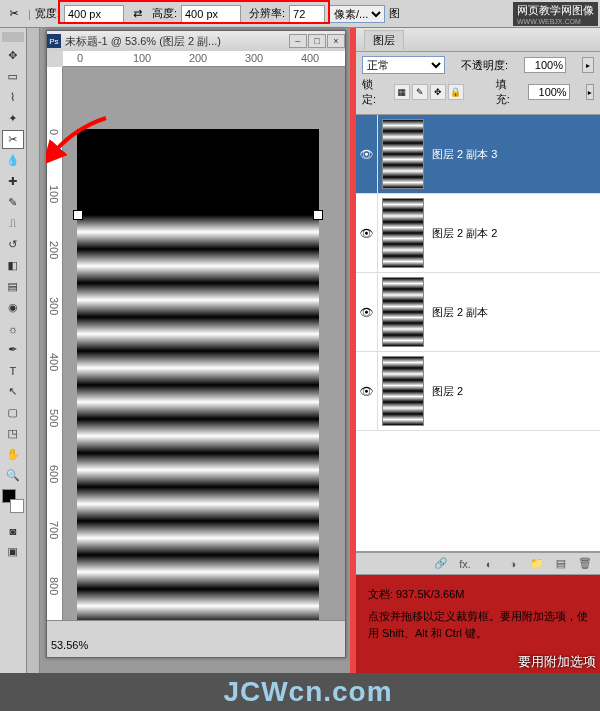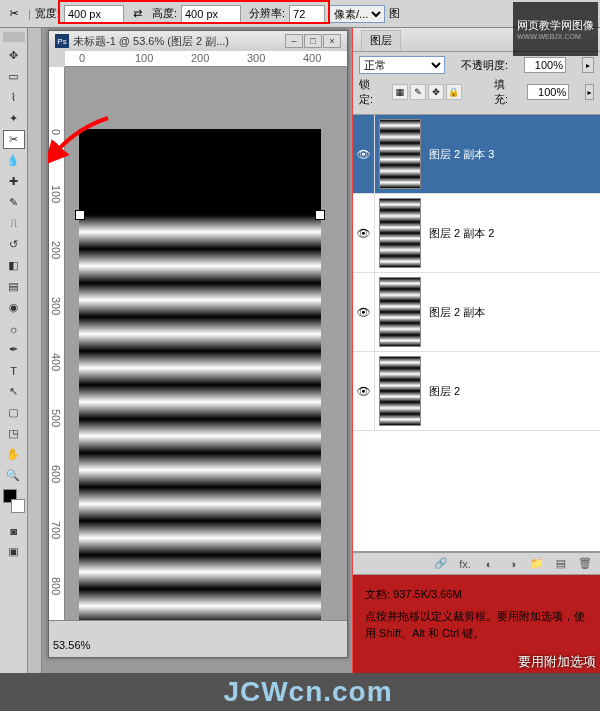--- a/index.html
+++ b/index.html
@@ -5,57 +5,57 @@
   * { box-sizing: border-box; margin: 0; padding: 0; font-family: "Microsoft YaHei", SimSun, sans-serif; font-size: 11px; }
   body { background: #535353; width: 600px; height: 711px; position: relative; overflow: hidden; }
   
   
   .options-bar { background: #d4d4d4; height: 28px; display: flex; align-items: center; padding: 0 4px; border-bottom: 1px solid #888; gap: 4px; position: relative; }
   .options-bar .icon-box { width: 20px; height: 20px; display: flex; align-items: center; justify-content: center; }
   .options-bar label { color: #000; }
   .options-bar input.dim { width: 60px; height: 18px; background: #fff; border: 1px solid #999; padding: 0 3px; }
   .red-highlight { position: absolute; border: 2px solid red; pointer-events: none; }
   
-  .watermark { position: absolute; right: 2px; top: 2px; color: #fff; background: rgba(0,0,0,0.7); padding: 16px 4px; font-size: 10px; }
+  .watermark { position: absolute; right: 2px; top: 2px; color: #fff; background: rgba(0,0,0,0.7); padding: 1px 4px; font-size: 10px; }
   
   
   .main { display: flex; height: 648px; }
   
   
   .toolbox { width: 28px; background: #d4d4d4; border-right: 1px solid #888; display: flex; flex-direction: column; align-items: center; padding: 4px 0; gap: 2px; }
   .toolbox .dbl-arrow { width: 22px; height: 10px; background: #bbb; margin-bottom: 2px; }
   .tool { width: 22px; height: 19px; display: flex; align-items: center; justify-content: center; color: #333; cursor: pointer; }
   .tool.active { background: #fff; border: 1px solid #666; }
   
   
   .strip2 { width: 14px; background: #bfbfbf; border-right: 1px solid #888; }
   
   
   .doc-area { flex: 0 0 310px; background: #9a9a9a; position: relative; }
   .doc-window { position: absolute; left: 6px; top: 2px; width: 300px; height: 628px; background: #d4d4d4; border: 1px solid #666; box-shadow: 0 0 4px rgba(0,0,0,0.4); }
-  .doc-title { height: 20px; background: linear-gradient(#eaeaea,#d0d0d0); display: flex; align-items: center; padding: 0 6px; font-size: 10px; color: #333; gap: 4px; }
+  .doc-title { height: 20px; background: linear-gradient(#eaeaea,#d0d0d0); display: flex; align-items: center; padding: 0 0; font-size: 10px; color: #333; gap: 4px; }
   .doc-title .ps-ico { width: 14px; height: 14px; background: #1a3c6e; color: #fff; font-size: 8px; display:flex; align-items:center; justify-content:center; }
   .doc-title .winbtns { margin-left: auto; display: flex; gap: 1px; }
   .doc-title .winbtn { width: 18px; height: 14px; background: #ddd; border: 1px solid #999; font-size: 9px; display:flex;align-items:center;justify-content:center; }
   .doc-ruler-h { height: 16px; background: #fff; border-bottom: 1px solid #888; display: flex; font-size: 8px; color: #666; position: relative; margin-left: 16px; }
   .doc-ruler-h span { position: absolute; top: 1px; }
   .doc-ruler-v { width: 16px; background: #fff; border-right: 1px solid #888; position: absolute; left: 0; top: 36px; bottom: 16px; font-size: 8px; color: #666; }
   .doc-ruler-v span { position: absolute; left: 1px; writing-mode: vertical-rl; }
   .doc-canvas-wrap { position: absolute; left: 16px; top: 36px; right: 0; bottom: 16px; background: #a0a0a0; overflow: hidden; }
   .doc-canvas { position: absolute; left: 14px; top: 62px; width: 242px; height: 500px; background: #000; }
   .gradient-stripes { position: absolute; top: 86px; left: 0; right: 0; bottom: 0; }
   .gstripe { height: 34px; background: linear-gradient(to bottom, #000 0%, #fff 50%, #000 100%); }
   .crop-overlay { position: absolute; left: 14px; top: 62px; width: 242px; height: 86px; background: rgba(0,0,0,0.6); }
   .crop-handle { position: absolute; width: 10px; height: 10px; border: 1px solid #000; background: #fff; }
   .doc-status { position: absolute; left: 0; bottom: 0; right: 0; height: 16px; background: #d4d4d4; border-top: 1px solid #888; font-size: 10px; padding: 18px 4px; color: #000; }
   
   .red-arrow { position: absolute; pointer-events: none; z-index: 50; }
   
   
-  .panels { flex: 1; display: flex; flex-direction: column; background: #d4d4d4; border-left: 1px solid #ef4444; }
+  .panels { flex: 1; display: flex; flex-direction: column; background: #d4d4d4; border-left: 6px solid #ef4444; }
   .panel-header { height: 24px; background: linear-gradient(#e4e4e4,#d0d0d0); display: flex; align-items: center; padding: 0 8px; border-bottom: 1px solid #999; }
   .panel-header .tab { padding: 2px 8px; background: #d4d4d4; border: 1px solid #bbb; border-bottom: none; }
   .layer-controls { padding: 4px 6px; background: #d4d4d4; }
   .lc-row { display: flex; align-items: center; gap: 16px; margin-bottom: 3px; }
   .lc-row select { flex: 1; height: 18px; background: #fff; border: 1px solid #7a9ac7; }
   .lc-row input.pct { width: 42px; height: 16px; border: 1px solid #999; text-align: right; padding-right: 2px; }
   .lc-row .chev { width: 12px; height: 16px; background: #ddd; border: 1px solid #999; display:flex;align-items:center;justify-content:center;font-size:8px; }
   .lock-icons { display: flex; gap: 2px; }
   .lock-icons .li { width: 16px; height: 16px; border: 1px solid #bbb; background: #eee; display:flex;align-items:center;justify-content:center;font-size:9px; }
   

